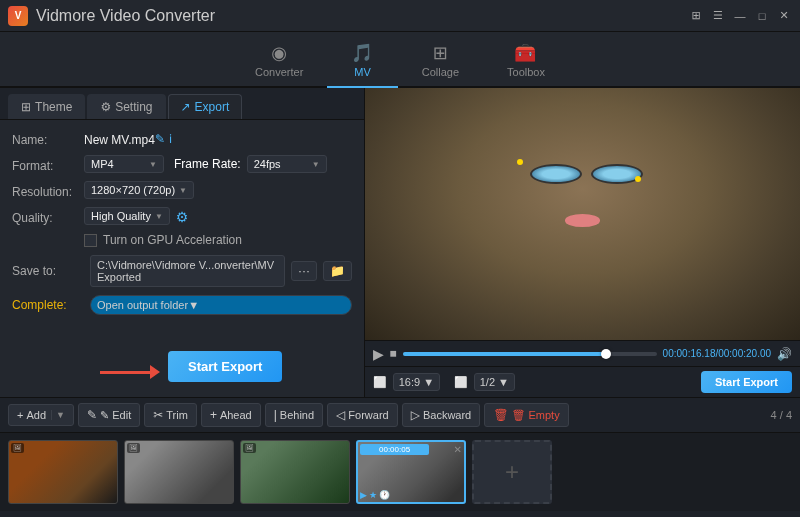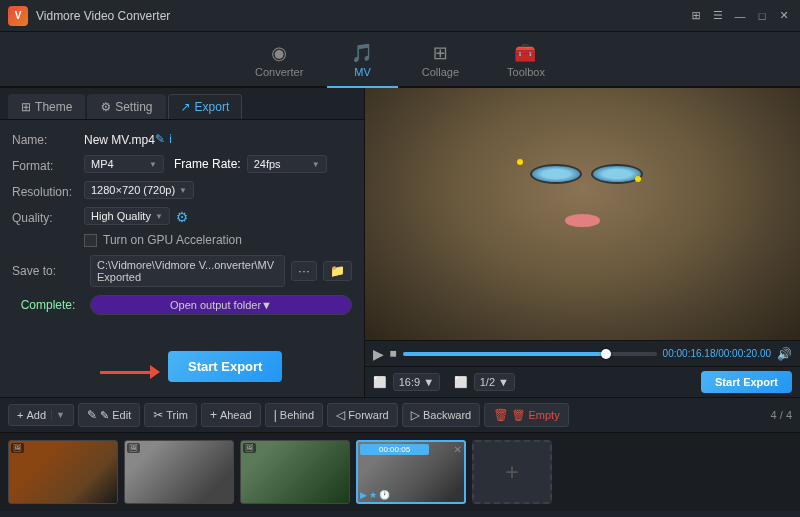--- a/index.html
+++ b/index.html
@@ -23,21 +23,21 @@
       border-bottom: 1px solid #111;
     }
     .title-bar-logo {
       width: 20px; height: 20px;
       background: linear-gradient(135deg, #e74c3c, #e67e22);
       border-radius: 4px;
       margin-right: 8px;
       display: flex; align-items: center; justify-content: center;
       color: white; font-size: 10px; font-weight: bold;
     }
-    .title-bar-title { font-size: 12px; color: #ccc; flex: 1; }
+    .title-bar-title { font-size: 16px; color: #ccc; flex: 1; }
     .title-bar-controls { display: flex; gap: 6px; }
     .title-bar-btn {
       width: 16px; height: 16px;
       display: flex; align-items: center; justify-content: center;
       color: #aaa; font-size: 11px; cursor: pointer;
     }
 
     
     .nav-tabs {
       background: #23272e;
@@ -186,30 +186,30 @@
     .folder-btn {
       background: #2a2f38;
       border: 1px solid #3a3f48;
       border-radius: 3px;
       padding: 2px 6px;
       color: #aaa;
       cursor: pointer;
     }
 
     .complete-row { display: flex; align-items: center; gap: 6px; margin-bottom: 8px; }
-    .complete-label { width: 72px; color: #86efac; font-size: 12px; flex-shrink: 0; text-align: center; }
+    .complete-label { width: 72px; color: #eab308; font-size: 12px; flex-shrink: 0; }
     .complete-select {
       flex: 1;
-      background: #4c1d95;
+      background: #0369a1;
       border: 1px solid #3a3f48;
       border-radius: 10px;
       padding: 3px 6px;
       color: #ccc;
       font-size: 11px;
-      display: flex; align-items: center; justify-content: center;
+      display: flex; align-items: center; justify-content: flex-start;
     }
 
     
     .red-arrow {
       display: flex; align-items: center; gap: 0;
       margin: 20px 0 8px 60px;
     }
     .red-arrow-line {
       width: 50px; height: 3px;
       background: #e74c3c;

